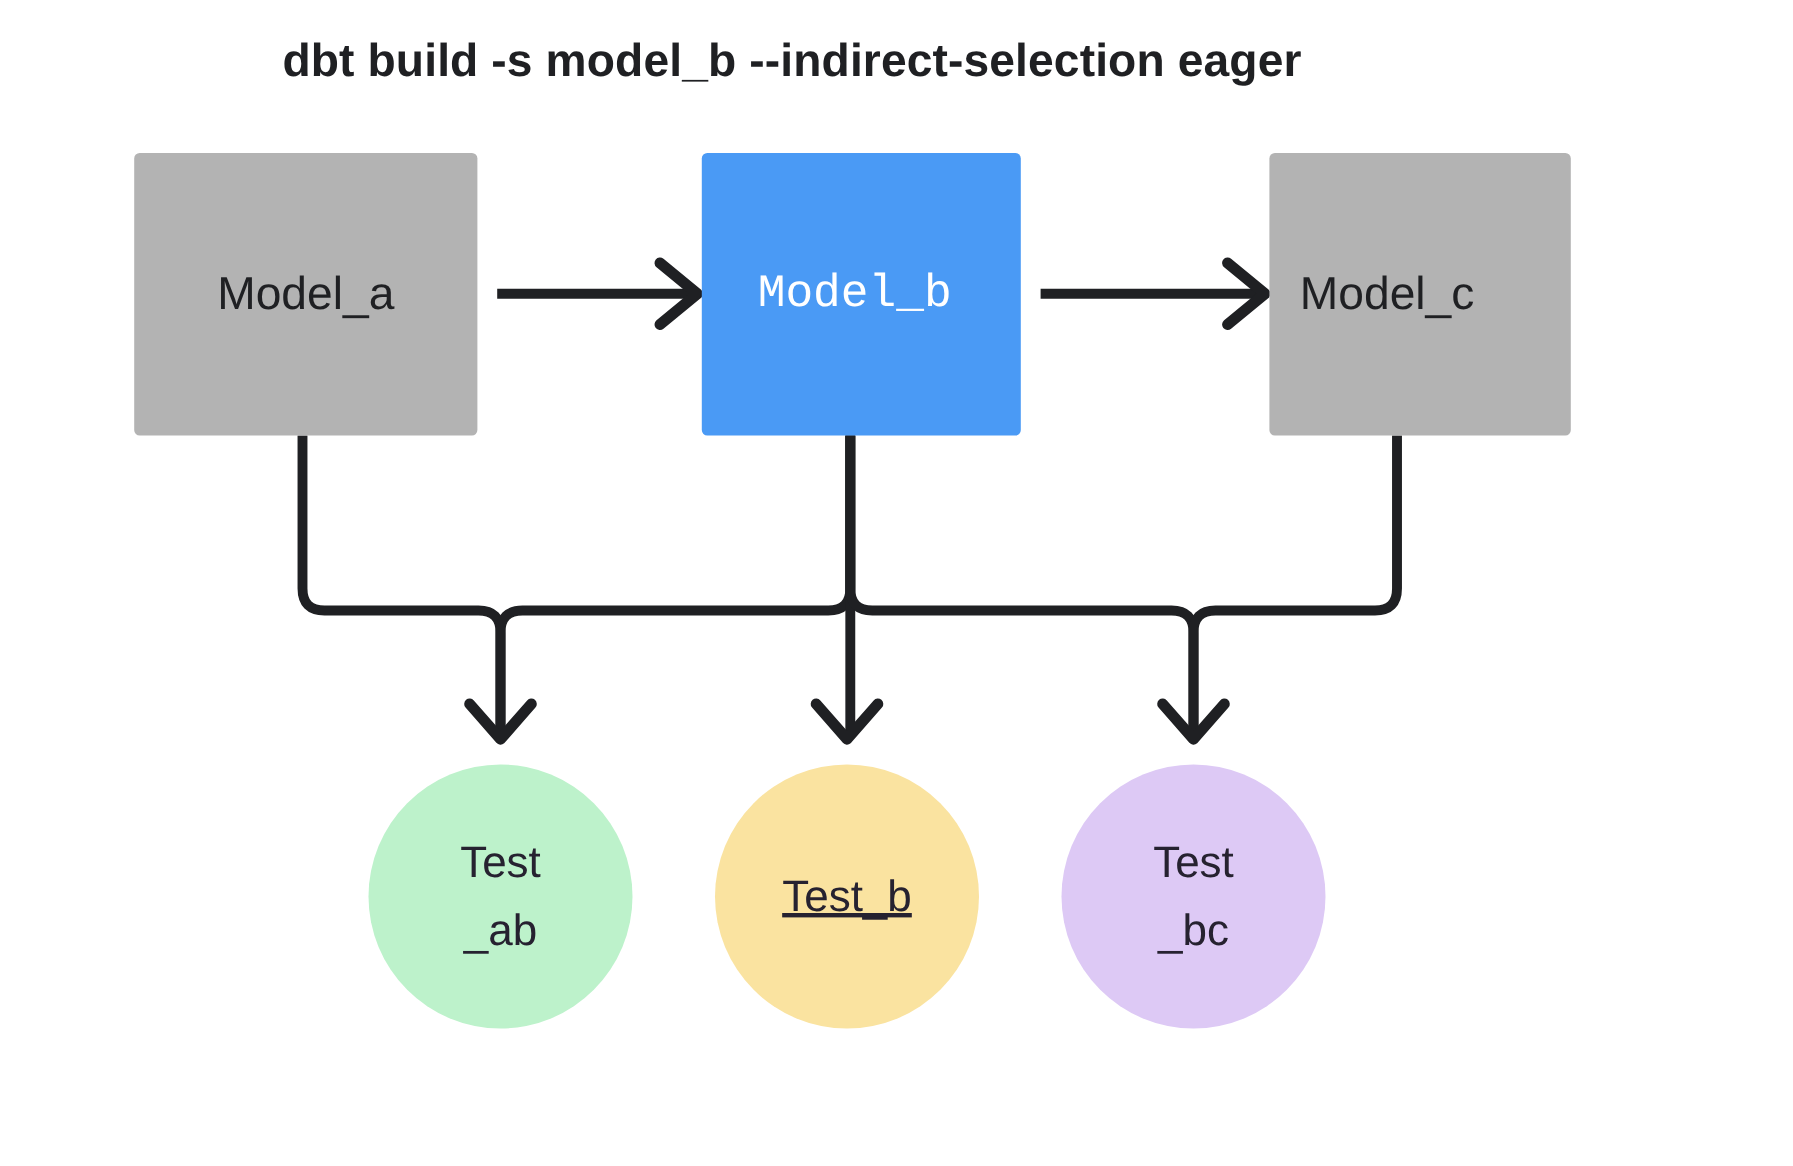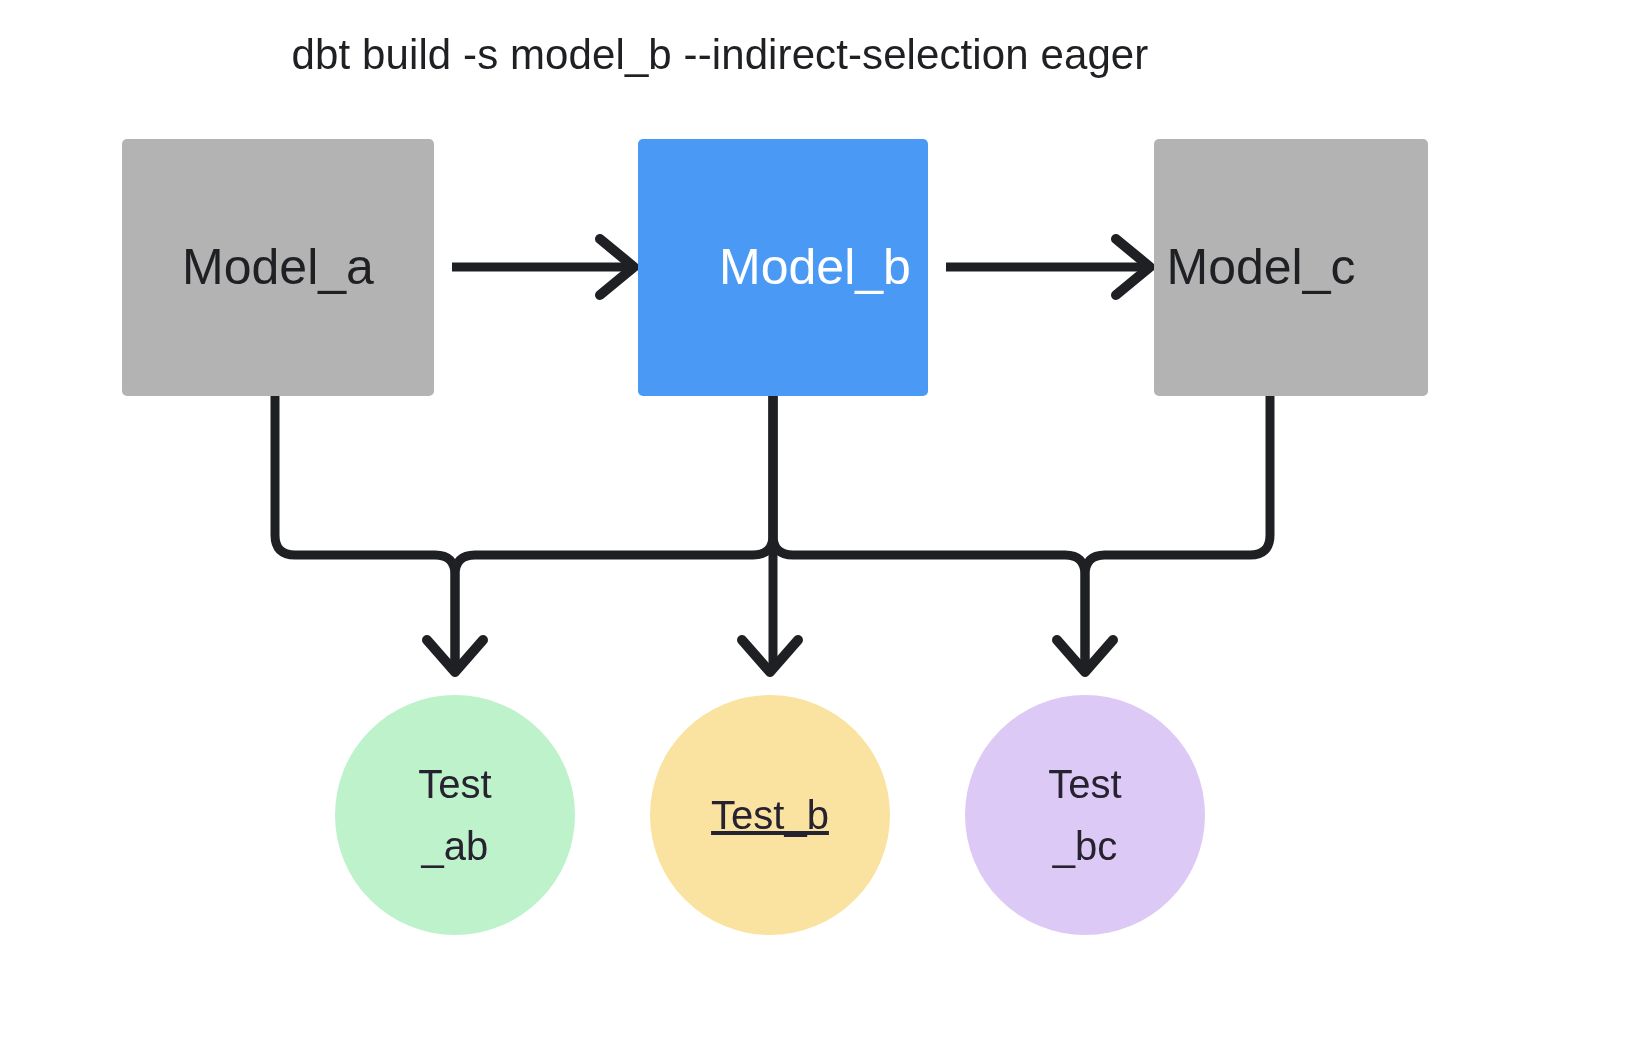--- a/index.html
+++ b/index.html
@@ -35,27 +35,27 @@
     pointer-events: none;
     white-space: pre-line;
   }
   .title-text {
     position: absolute;
     left: 0;
     top: 30px;
     width: 1440px;
     text-align: center;
     font-size: 42px;
-    font-weight: 400;
+    font-weight: 700;
     color: #1f2023;
     letter-spacing: 0.1px;
     line-height: 1.2;
   }
   .model-label {
-    font-size: 50px;
+    font-size: 42px;
     font-weight: 400;
     line-height: 1.15;
   }
   .test-label {
     font-size: 40px;
     font-weight: 400;
     line-height: 1.55;
     color: #262230;
   }
 </style>
@@ -106,21 +106,21 @@
     <rect x="638" y="139" width="290" height="257" rx="5" ry="5" fill="#4a9af5"></rect>
     <rect x="1154" y="139" width="274" height="257" rx="5" ry="5" fill="#b3b3b3"></rect>
 
     <circle cx="455" cy="815" r="120" fill="#bdf2cb"></circle>
     <circle cx="770" cy="815" r="120" fill="#fae3a0"></circle>
     <circle cx="1085" cy="815" r="120" fill="#ddc9f5"></circle>
   </svg>
 
   <div class="node-label model-label" style="left:122px; top:139px; width:312px; height:257px; color:#1f2023;">Model_a</div>
 
-  <div class="node-label model-label" style="left:670px; top:139px; width:290px; height:257px; color:#ffffff;">Model_b</div>
+  <div class="node-label model-label" style="left:632px; top:139px; width:290px; height:257px; color:#ffffff;font-family:Liberation Mono, monospace;">Model_b</div>
 
   <div class="node-label model-label" style="left:1124px; top:139px; width:274px; height:257px; color:#1f2023;">Model_c</div>
 
   <div class="node-label test-label" style="left:335px; top:695px; width:240px; height:240px;">Test
 _ab</div>
 
   <div class="node-label test-label" style="left:650px; top:695px; width:240px; height:240px;text-decoration:underline;">Test_b</div>
 
   <div class="node-label test-label" style="left:965px; top:695px; width:240px; height:240px;">Test
 _bc</div>

